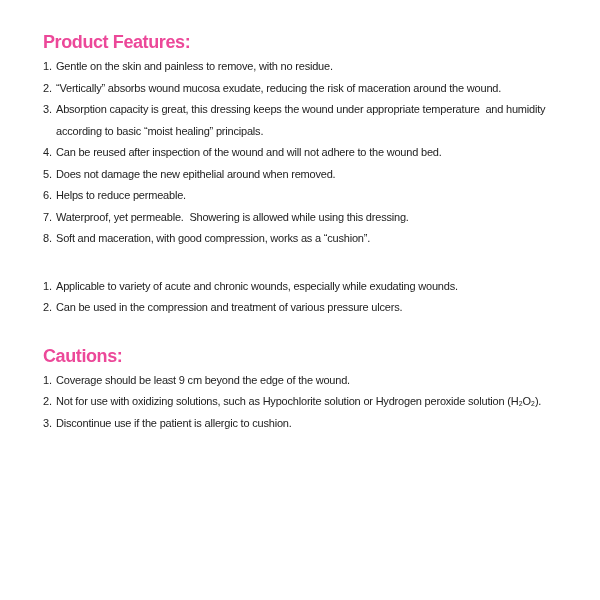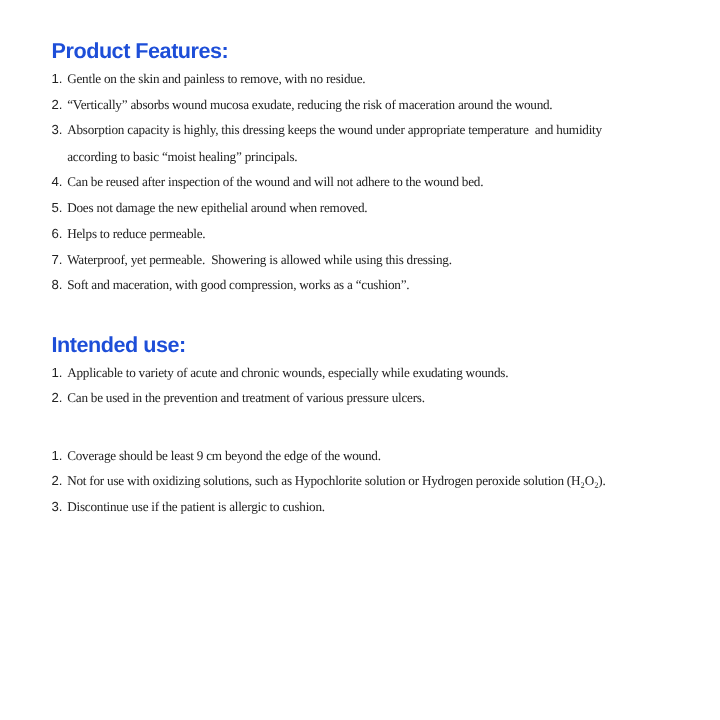--- a/index.html
+++ b/index.html
@@ -18,60 +18,59 @@
     font-family: "Liberation Sans", "DejaVu Sans", sans-serif;
     color: #1f1f1f;
   }
   .section { margin: 0 0 0 0; }
   .section + .section { margin-top: 26px; }
   .section-heading {
     font-size: 18px;
     font-weight: bold;
     line-height: 22px;
     letter-spacing: -0.4px;
-    color: #1d4ed8;
+    color: #ec4899;
     margin: 0 0 3px 0;
   }
   .item {
     display: flex;
     align-items: flex-start;
     font-size: 11px;
     line-height: 21.5px;
     letter-spacing: -0.2px;
     color: #222222;
   }
   .item-number {
     flex: 0 0 auto;
     min-width: 13px;
     white-space: nowrap;
   }
   .item-text {
     flex: 1 1 auto;
     white-space: pre-wrap;
-    font-family: Liberation Serif, serif;
   }
 </style>
 </head>
 <body>
 
 <div class="page">
 
   <div class="section">
     <div class="section-heading">Product Features:</div>
     <div class="item">
       <span class="item-number">1.</span>
       <span class="item-text">Gentle on the skin and painless to remove, with no residue.</span>
     </div>
     <div class="item">
       <span class="item-number">2.</span>
       <span class="item-text">“Vertically” absorbs wound mucosa exudate, reducing the risk of maceration around the wound.</span>
     </div>
     <div class="item">
       <span class="item-number">3.</span>
-      <span class="item-text">Absorption capacity is highly, this dressing keeps the wound under appropriate temperature  and humidity
+      <span class="item-text">Absorption capacity is great, this dressing keeps the wound under appropriate temperature  and humidity
 according to basic “moist healing” principals.</span>
     </div>
     <div class="item">
       <span class="item-number">4.</span>
       <span class="item-text">Can be reused after inspection of the wound and will not adhere to the wound bed.</span>
     </div>
     <div class="item">
       <span class="item-number">5.</span>
       <span class="item-text">Does not damage the new epithelial around when removed.</span>
     </div>
@@ -83,32 +82,32 @@
       <span class="item-number">7.</span>
       <span class="item-text">Waterproof, yet permeable.  Showering is allowed while using this dressing.</span>
     </div>
     <div class="item">
       <span class="item-number">8.</span>
       <span class="item-text">Soft and maceration, with good compression, works as a “cushion”.</span>
     </div>
   </div>
 
   <div class="section">
-    <div class="section-heading">Intended use:</div>
     <div class="item">
       <span class="item-number">1.</span>
       <span class="item-text">Applicable to variety of acute and chronic wounds, especially while exudating wounds.</span>
     </div>
     <div class="item">
       <span class="item-number">2.</span>
-      <span class="item-text">Can be used in the prevention and treatment of various pressure ulcers.</span>
+      <span class="item-text">Can be used in the compression and treatment of various pressure ulcers.</span>
     </div>
   </div>
 
   <div class="section">
+    <div class="section-heading">Cautions:</div>
     <div class="item">
       <span class="item-number">1.</span>
       <span class="item-text">Coverage should be least 9 cm beyond the edge of the wound.</span>
     </div>
     <div class="item">
       <span class="item-number">2.</span>
       <span class="item-text">Not for use with oxidizing solutions, such as Hypochlorite solution or Hydrogen peroxide solution (H₂O₂).</span>
     </div>
     <div class="item">
       <span class="item-number">3.</span>

